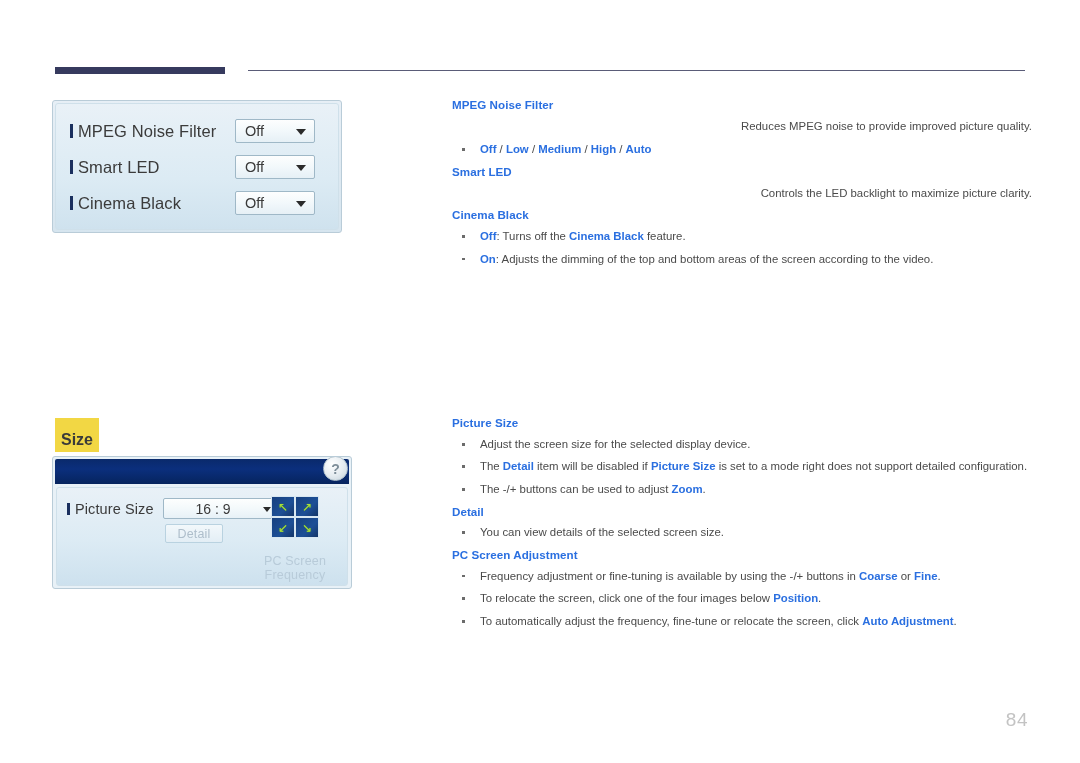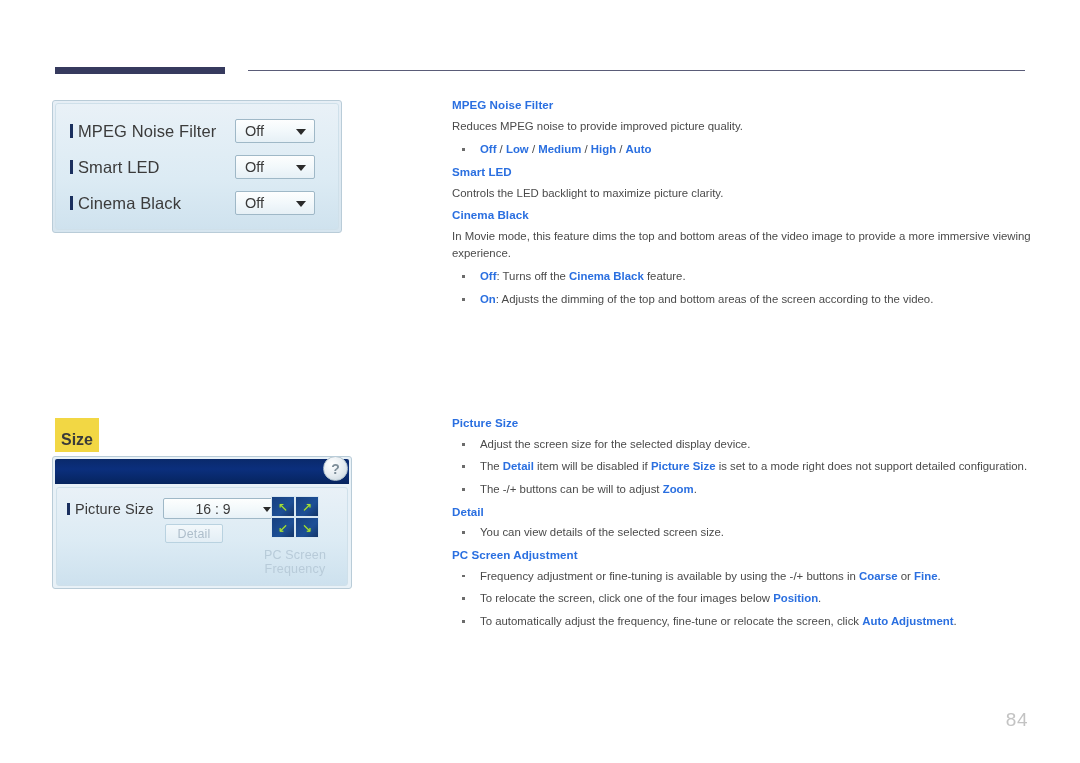--- a/index.html
+++ b/index.html
@@ -240,21 +240,21 @@
   .pcadj-tile .arrow {
     position: absolute;
     left: 50%; top: 50%;
     transform: translate(-50%,-50%);
     font-size: 12px;
     line-height: 1;
     color: #a8e03a;
     text-shadow: 0 0 1px #6fae12;
   }
   #pcadj-label {
-    margin-top: 10px;
+    margin-top: 16px;
     font-size: 12.5px;
     line-height: 1.12;
     color: #b8cbd9;
     letter-spacing: 0.2px;
   }
 
   
   #content {
     position: absolute;
     left: 452px;
@@ -273,20 +273,21 @@
     font-size: 11.6px;
     line-height: 1.2;
     margin: 0 0 6px 0;
     letter-spacing: 0.05px;
   }
   .para {
     font-size: 11.4px;
     line-height: 1.45;
     color: #4a4a4a;
     margin: 0 0 7px 0;
+    text-align: right;
   }
   ul.bullets {
     list-style: none;
     margin: 0 0 7px 0;
     padding: 0;
   }
   ul.bullets li {
     position: relative;
     padding-left: 28px;
     font-size: 11.4px;
@@ -408,21 +409,20 @@
   <div class="sec-title">MPEG Noise Filter</div>
   <p class="para">Reduces MPEG noise to provide improved picture quality.</p>
   <ul class="bullets">
     <li><span class=""><span class="b">Off</span><span style="color: rgb(74, 74, 74);"> / </span><span class="b">Low</span><span style="color: rgb(74, 74, 74);"> / </span><span class="b">Medium</span><span style="color: rgb(74, 74, 74);"> / </span><span class="b">High</span><span style="color: rgb(74, 74, 74);"> / </span><span class="b">Auto</span></span></li>
   </ul>
 
   <div class="sec-title">Smart LED</div>
   <p class="para">Controls the LED backlight to maximize picture clarity.</p>
 
   <div class="sec-title">Cinema Black</div>
-  <p class="para">In Movie mode, this feature dims the top and bottom areas of the video image to provide a more immersive viewing experience.</p>
   <ul class="bullets">
     <li>
       <span class="b">Off</span><span>: Turns off the </span><span class="b">Cinema Black</span><span> feature.</span>
     </li>
     <li>
       <span class="b">On</span><span>: Adjusts the dimming of the top and bottom areas of the screen according to the video.</span>
     </li>
   </ul>
 
 </div>
@@ -431,21 +431,21 @@
 
   <div class="sec-title">Picture Size</div>
   <ul class="bullets">
     <li>
       <span>Adjust the screen size for the selected display device.</span><span class="b"></span><span></span><span class="b"></span><span></span>
     </li>
     <li>
       <span>The </span><span class="b">Detail</span><span> item will be disabled if </span><span class="b">Picture Size</span><span> is set to a mode right does not support detailed configuration.</span>
     </li>
     <li>
-      <span>The -/+ buttons can be will to adjust </span><span class="b">Zoom</span><span>.</span>
+      <span>The -/+ buttons can be used to adjust </span><span class="b">Zoom</span><span>.</span>
     </li>
   </ul>
 
   <div class="sec-title">Detail</div>
   <ul class="bullets">
     <li>
       <span>You can view details of the selected screen size.</span>
     </li>
   </ul>
 

